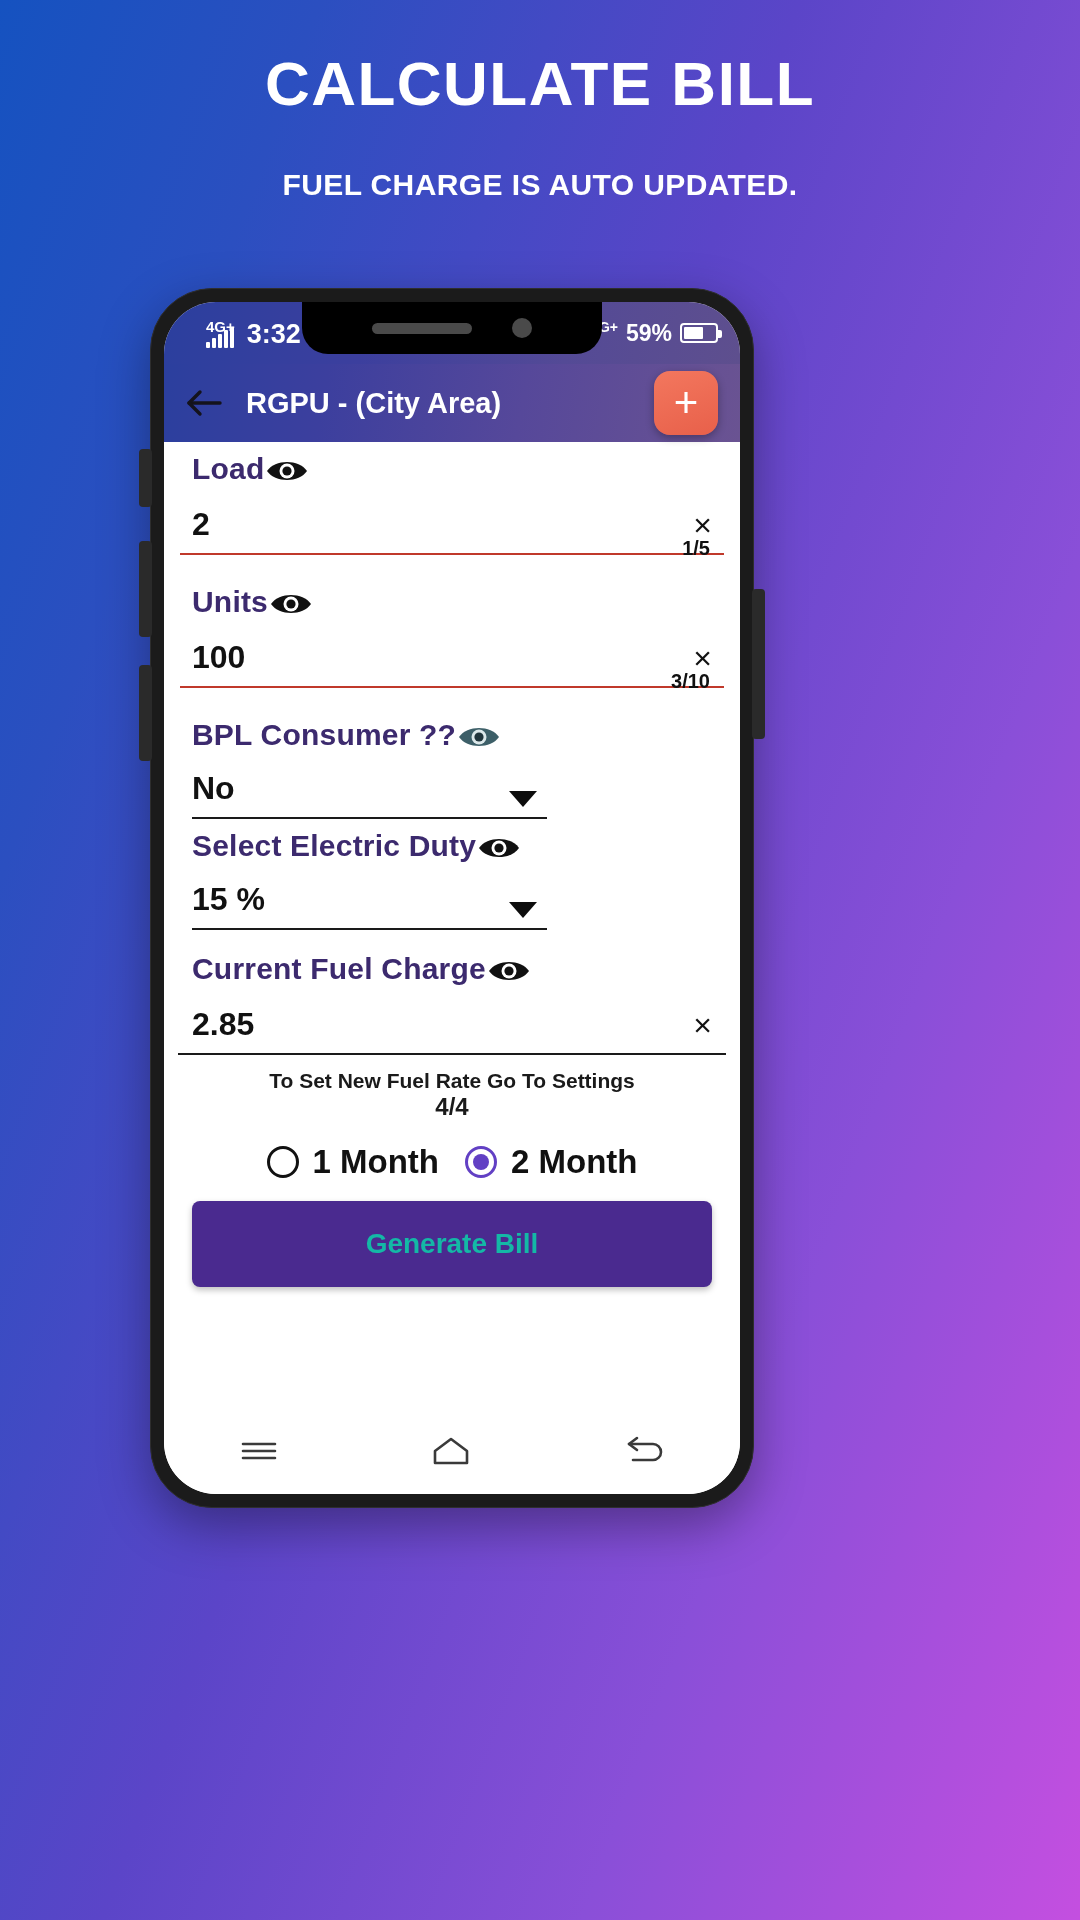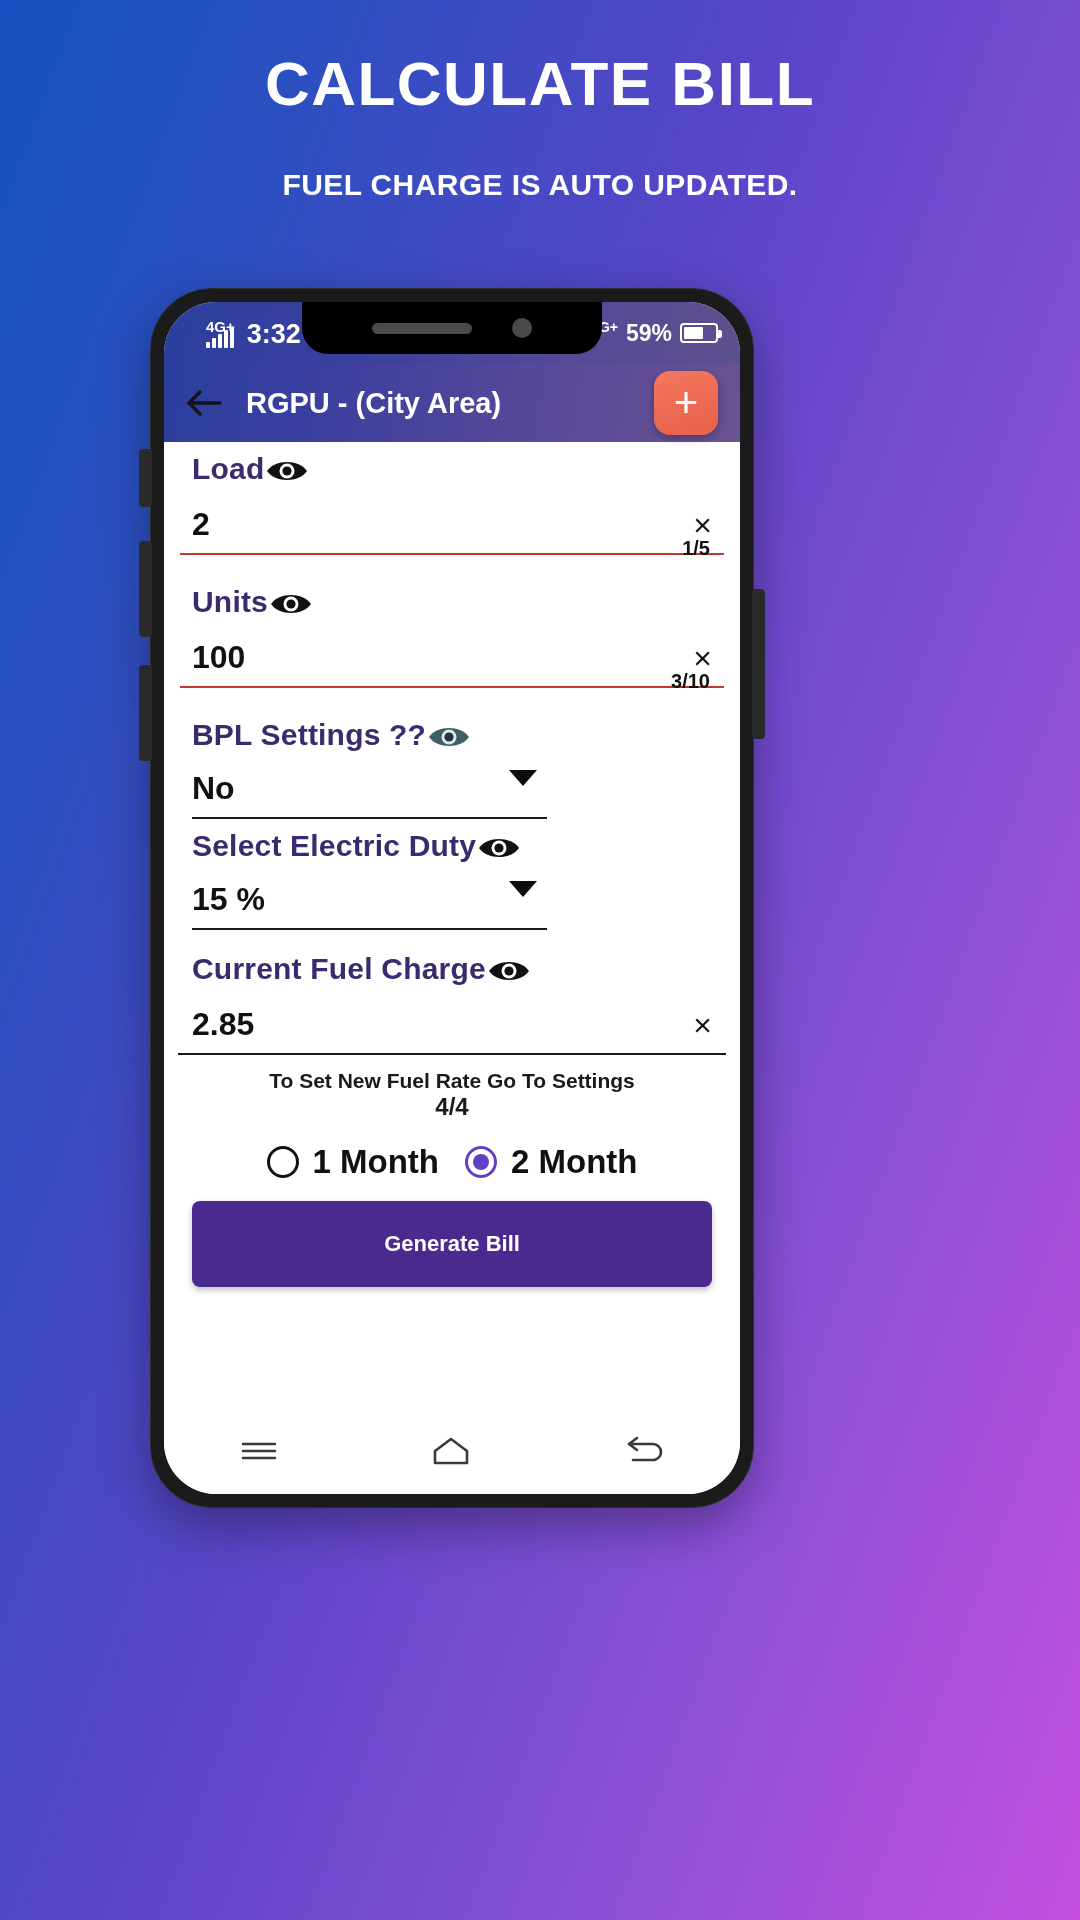--- a/index.html
+++ b/index.html
@@ -175,21 +175,21 @@
     display: flex; align-items: center; justify-content: space-between;
     padding: 16px 14px 10px 14px;
   }
   .value { font-size: 32px; font-weight: 700; color: #111; }
   .clear-x { font-size: 32px; color: #111; font-weight: 400; cursor: pointer; line-height: 1; }
   .underline-red { height: 2px; background: #c0392b; margin: 0 2px; }
   .underline-dark { height: 2px; background: #1a1a1a; }
 
   
   .select-row {
-    display: flex; align-items: flex-start; justify-content: space-between;
+    display: flex; align-items: flex-end; justify-content: space-between;
     width: 355px;
     margin-left: 14px;
     padding: 14px 10px 10px 0;
   }
   .caret {
     width: 0; height: 0;
     border-left: 14px solid transparent;
     border-right: 14px solid transparent;
     border-top: 16px solid #0d0d0d;
     cursor: pointer;
@@ -228,21 +228,21 @@
     background: #6240c4;
   }
   .radio-label { font-size: 33px; font-weight: 700; color: #111; }
 
   
   .gen-wrap { padding: 6px 14px 0 14px; }
   .gen-btn {
     width: 100%; height: 86px;
     background: #4a2a8f;
     border-radius: 8px;
-    color: #ffffff; font-size: 22px; font-weight: 700;
+    color: #14b8a6; font-size: 28px; font-weight: 700;
     display: flex; align-items: center; justify-content: center;
     border: none; cursor: pointer;
     font-family: "Liberation Sans", sans-serif;
     box-shadow: 0 3px 6px rgba(0,0,0,0.25);
   }
 
   .spacer { flex: 1; }
 
   
   .navbar {
@@ -347,21 +347,21 @@
           <div class="value-row">
             <span class="value">100</span>
             <span class="clear-x">×</span>
           </div>
           <div class="underline-red"></div>
         </div>
 
         <div class="field" style="padding-top:30px;">
           <div class="counter">3/10</div>
           <div class="field-top">
-            <span class="label">BPL Settings  ??</span>
+            <span class="label">BPL Consumer  ??</span>
             <span class="eye">
               <svg width="46" height="30" viewBox="0 0 46 30">
                 <path d="M3 15 C11 3, 35 3, 43 15 C35 27, 11 27, 3 15 Z" fill="#3d5f68"></path>
                 <circle cx="23" cy="15" r="7.5" fill="#dce8ea"></circle>
                 <circle cx="23" cy="15" r="4.6" fill="#20343b"></circle>
               </svg>
             </span>
           </div>
           <div class="select-row">
             <span class="value">No</span>

